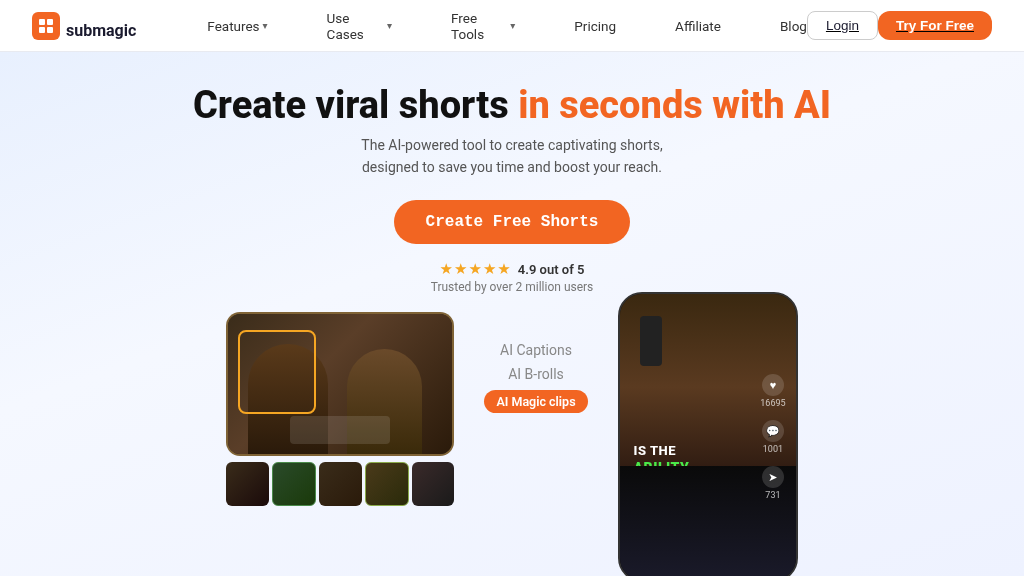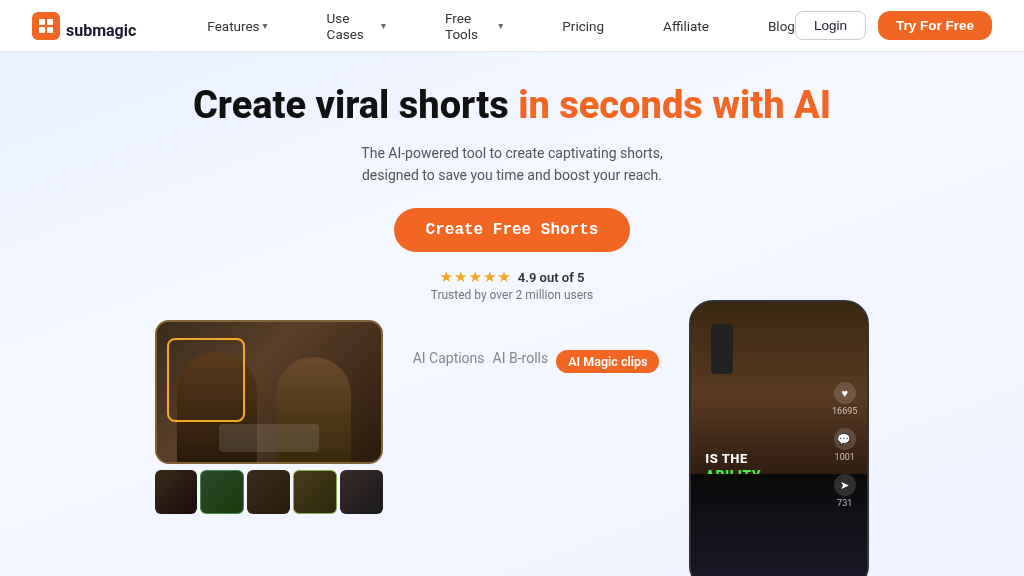--- a/index.html
+++ b/index.html
@@ -60,21 +60,21 @@
       gap: 3px;
       margin-left: 35px;
     }
     .chevron {
       font-size: 10px;
       color: #666;
     }
     .nav-actions {
       display: flex;
       align-items: center;
-      gap: 12px;
+      text-decoration: underline;
     }
     .btn-login {
       font-size: 13.5px;
       font-weight: 500;
       color: #1a1a2e;
       background: transparent;
       border: 1.5px solid #ccc;
       border-radius: 8px;
       padding: 6px 18px;
       cursor: pointer;
@@ -103,21 +103,21 @@
     .hero-text {
       text-align: center;
       max-width: 700px;
       z-index: 2;
     }
     .hero-headline {
       font-size: 38px;
       font-weight: 800;
       color: #111;
       line-height: 1.15;
-      margin-bottom: 14px;
+      margin-bottom: 6px;
     }
     .hero-headline .highlight {
       color: #f26522;
     }
     .hero-sub {
       font-size: 14px;
       color: #555;
       line-height: 1.6;
       margin-bottom: 22px;
     }
@@ -230,21 +230,21 @@
       overflow: hidden;
     }
     .thumb-1 { background: linear-gradient(135deg, #3a2c1a, #1a0a0a); }
     .thumb-2 { background: linear-gradient(135deg, #2a4a2a, #1a3a0a); border: 1.5px solid #4a8a4a; }
     .thumb-3 { background: linear-gradient(135deg, #3a2c1a, #2a1a0a); }
     .thumb-4 { background: linear-gradient(135deg, #4a3a1a, #2a2a0a); border: 1.5px solid #8aaa4a; }
     .thumb-5 { background: linear-gradient(135deg, #3a2a2a, #1a1a1a); }
     
     .middle-labels {
       display: flex;
-      flex-direction: row;
+      flex-direction: column;
       gap: 8px;
       justify-content: center;
       padding-top: 30px;
     }
     .label-item {
       font-size: 14px;
       color: #888;
       text-align: center;
     }
     .label-badge {

